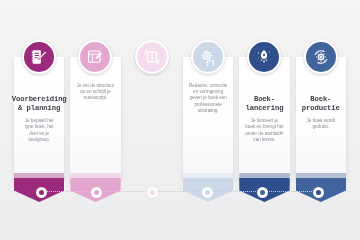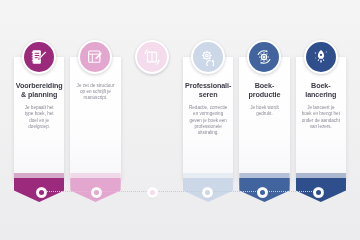--- a/index.html
+++ b/index.html
@@ -60,22 +60,23 @@
     align-items:center;
     position:relative;
   }
   .title{
     font-size:7.2px;
     line-height:8.6px;
     font-weight:bold;
     color:#3b3b46;
     text-align:center;
     letter-spacing:-.1px;
-    margin-top:5px;
+    margin-top:18px;
     padding:0 1px;
+    font-family:Liberation Mono, monospace;
   }
   .desc{
     font-size:4.6px;
     line-height:6.2px;
     color:#8b8b96;
     text-align:center;
     margin-top:6px;
     padding:0 3px;
   }
   
@@ -197,25 +198,50 @@
               <circle cx="10.5" cy="10" r="4.4"></circle>
               <circle cx="10.5" cy="10" r="1.7"></circle>
               <path d="M10.5 3.6v1.8M10.5 14.6v1.8M4.1 10h1.8M15.1 10h1.8M6 5.5l1.3 1.3M13.7 13.2l1.3 1.3M15 5.5l-1.3 1.3M7.3 13.2L6 14.5"></path>
               <path d="M14.8 16.5a4.6 4.6 0 1 0 4.4 3" stroke-linecap="round"></path>
             </g>
             <circle cx="18.4" cy="17.6" r="1.5" fill="#fff"></circle>
           </svg>
         </div>
       </div>
       <div class="panel">
-        <div class="title">Professionali-seren</div>
         <div class="desc">Redactie, correctie en vormgeving geven je boek een professionele uitstraling.</div>
         <div class="chev">
           <i class="lite" style="background: rgb(204, 215, 232);"></i>
           <i class="main" style="background: rgb(204, 215, 232);"></i>
+        </div>
+      </div>
+    </div>
+
+    <div class="card">
+      <div class="badge">
+        <div class="badge-inner" style="background: rgb(47, 79, 140);">
+          <svg viewBox="0 0 24 24">
+            <path d="M12 2.6c2.8 2.2 4.2 5.2 4.2 8.4l-1.8 3.4H9.6L7.8 11c0-3.2 1.4-6.2 4.2-8.4z" fill="#fff"></path>
+            <circle cx="12" cy="9.3" r="1.5" fill="#2f4f8c"></circle>
+            <path d="M9.6 14.4l-2.4 2.2 2 .4zM14.4 14.4l2.4 2.2-2 .4z" fill="#fff"></path>
+            <path d="M10.6 16.6c.5 1.7 1 2.8 1.4 3.6.4-.8.9-1.9 1.4-3.6z" fill="#fff"></path>
+            <g fill="#fff">
+              <path d="M4.6 5.2l.4 1 1 .4-1 .4-.4 1-.4-1-1-.4 1-.4z"></path>
+              <path d="M19.2 4.2l.3.8.8.3-.8.3-.3.8-.3-.8-.8-.3.8-.3z"></path>
+              <path d="M5 12.4l.25.6.6.25-.6.25-.25.6-.25-.6-.6-.25.6-.25z"></path>
+            </g>
+          </svg>
+        </div>
+      </div>
+      <div class="panel">
+        <div class="title">Boek-lancering</div>
+        <div class="desc">Je lanceert je boek en brengt het onder de aandacht van lezers.</div>
+        <div class="chev">
+          <i class="lite" style="background: rgb(47, 79, 140);"></i>
+          <i class="main" style="background: rgb(47, 79, 140);"></i>
         </div>
       </div>
     </div>
 
     <div class="card">
       <div class="badge">
         <div class="badge-inner" style="background: rgb(65, 99, 158);">
           <svg viewBox="0 0 24 24">
             <g fill="none" stroke="#fff" stroke-width="1.5">
               <circle cx="12" cy="12" r="3.5"></circle>
@@ -232,46 +258,20 @@
       <div class="panel">
         <div class="title">Boek-productie</div>
         <div class="desc">Je boek wordt gedrukt.</div>
         <div class="chev">
           <i class="lite" style="background: rgb(65, 99, 158);"></i>
           <i class="main" style="background: rgb(65, 99, 158);"></i>
         </div>
       </div>
     </div>
 
-    <div class="card">
-      <div class="badge">
-        <div class="badge-inner" style="background: rgb(47, 79, 140);">
-          <svg viewBox="0 0 24 24">
-            <path d="M12 2.6c2.8 2.2 4.2 5.2 4.2 8.4l-1.8 3.4H9.6L7.8 11c0-3.2 1.4-6.2 4.2-8.4z" fill="#fff"></path>
-            <circle cx="12" cy="9.3" r="1.5" fill="#2f4f8c"></circle>
-            <path d="M9.6 14.4l-2.4 2.2 2 .4zM14.4 14.4l2.4 2.2-2 .4z" fill="#fff"></path>
-            <path d="M10.6 16.6c.5 1.7 1 2.8 1.4 3.6.4-.8.9-1.9 1.4-3.6z" fill="#fff"></path>
-            <g fill="#fff">
-              <path d="M4.6 5.2l.4 1 1 .4-1 .4-.4 1-.4-1-1-.4 1-.4z"></path>
-              <path d="M19.2 4.2l.3.8.8.3-.8.3-.3.8-.3-.8-.8-.3.8-.3z"></path>
-              <path d="M5 12.4l.25.6.6.25-.6.25-.25.6-.25-.6-.6-.25.6-.25z"></path>
-            </g>
-          </svg>
-        </div>
-      </div>
-      <div class="panel">
-        <div class="title">Boek-lancering</div>
-        <div class="desc">Je lanceert je boek en brengt het onder de aandacht van lezers.</div>
-        <div class="chev">
-          <i class="lite" style="background: rgb(47, 79, 140);"></i>
-          <i class="main" style="background: rgb(47, 79, 140);"></i>
-        </div>
-      </div>
-    </div>
-
   </div>
 
   <div class="timeline">
     <div class="tl-line"></div>
     <div class="tl-nodes">
       <div class="tl-cell">
         <span class="node">
             <b style="background: rgb(156, 42, 124);"></b>
           </span>
       </div>

